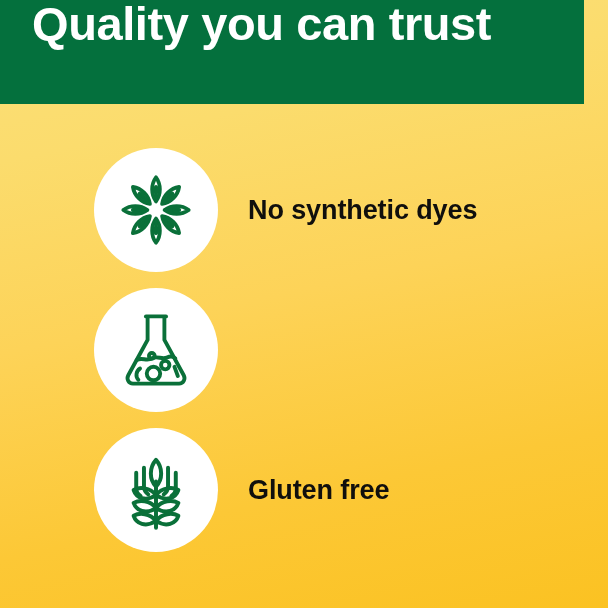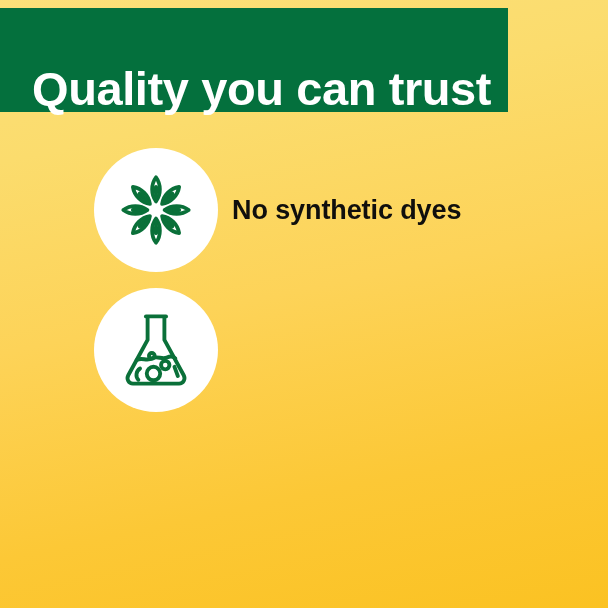--- a/index.html
+++ b/index.html
@@ -24,26 +24,26 @@
                 #fbdc6d 22%,
                 #fdd358 48%,
                 #fcc836 76%,
                 #fbc222 100%);
   }
 
   
   .header-band {
     position: absolute;
     left: 0;
-    top: 8px;
-    width: 508px;
+    top: 0;
+    width: 584px;
     height: 104px;
     background: #04703d;
     display: flex;
-    align-items: flex-end;
+    align-items: flex-start;
   }
   .header-title {
     color: #ffffff;
     font-size: 47px;
     font-weight: bold;
     letter-spacing: -0.4px;
     margin-left: 32px;
     white-space: nowrap;
     line-height: 1;
   }
@@ -78,21 +78,21 @@
     background: #ffffff;
     display: flex;
     align-items: center;
     justify-content: center;
   }
   .icon-badge svg {
     display: block;
   }
 
   .feature-label {
-    margin-left: 14px;
+    margin-left: 30px;
     color: #100f0d;
     font-size: 27px;
     font-weight: bold;
     letter-spacing: -0.1px;
     white-space: nowrap;
     line-height: 1;
   }
 </style>
 </head>
 <body>
@@ -175,15 +175,36 @@
             <circle cx="47" cy="78" r="8"></circle>
             <circle cx="61" cy="68" r="5"></circle>
             <circle cx="45" cy="57" r="3.4"></circle>
             <path d="M31 72 C26 75 25.5 82 29 85.5"></path>
             <path d="M72 70 L76 81"></path>
           </g>
         </svg>
       </div>
     </div>
 
+    <div class="feature-row row-3">
+      <div class="icon-badge">
+        <svg width="86" height="86" viewBox="0 0 100 100">
+          <g fill="none" stroke="#0a7039" stroke-width="4.6" stroke-linecap="round" stroke-linejoin="round">
+            <path d="M50 94 L50 40"></path>
+            <path d="M50 46 C42 38 42 24 50 15 C58 24 58 38 50 46 Z"></path>
+            <path d="M36 24 L36 46 C36 50 38 53 41 55"></path>
+            <path d="M27 30 L27 48 C27 52 29 55 32 57"></path>
+            <path d="M64 24 L64 46 C64 50 62 53 59 55"></path>
+            <path d="M73 30 L73 48 C73 52 71 55 68 57"></path>
+            <path d="M50 56 C43 47 31 46 24 50 C27 59 38 64 50 56 Z"></path>
+            <path d="M50 56 C57 47 69 46 76 50 C73 59 62 64 50 56 Z"></path>
+            <path d="M50 71 C43 62 31 61 24 65 C27 74 38 79 50 71 Z"></path>
+            <path d="M50 71 C57 62 69 61 76 65 C73 74 62 79 50 71 Z"></path>
+            <path d="M50 86 C43 77 31 76 24 80 C27 89 38 94 50 86 Z"></path>
+            <path d="M50 86 C57 77 69 76 76 80 C73 89 62 94 50 86 Z"></path>
+          </g>
+        </svg>
+      </div>
+      <div class="feature-label">Gluten free</div>
+    </div>
 
   </div>
 </div>
 
 </body></html>

